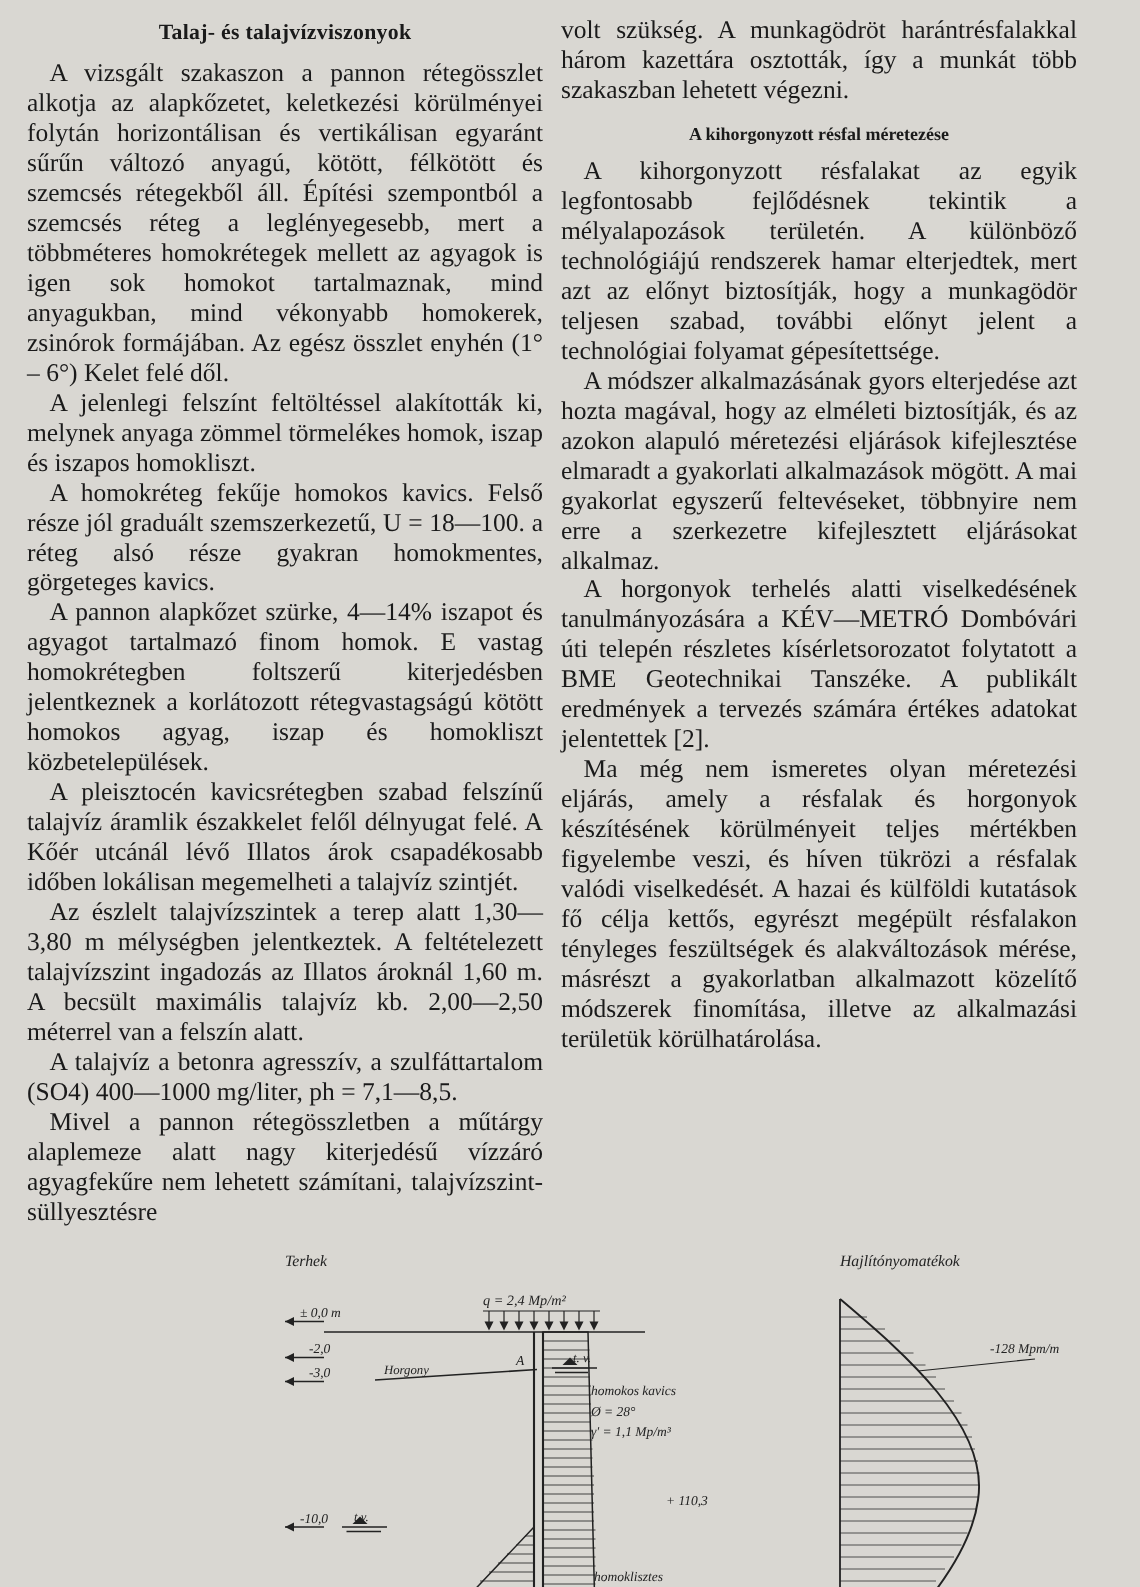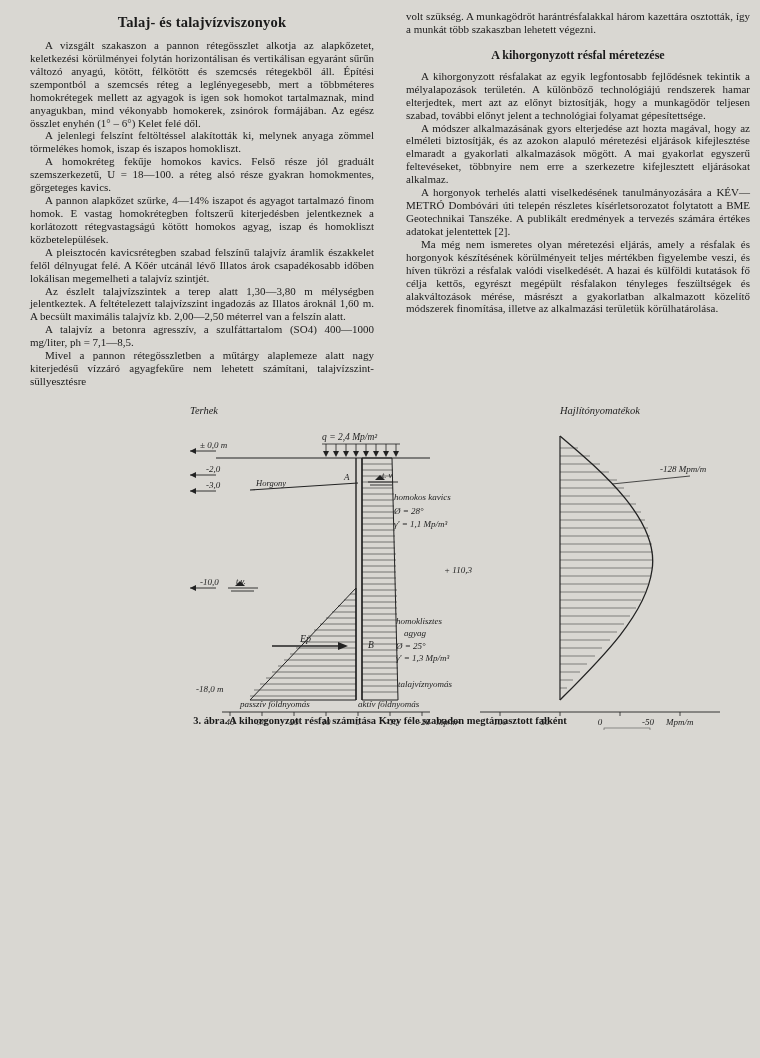--- a/index.html
+++ b/index.html
@@ -15,44 +15,43 @@
     overflow: hidden;
   }
   .page {
     position: relative;
     width: 760px;
     height: 1058px;
     background: #d9d7d2;
   }
   .cols {
     display: flex;
-    gap: 32px;
+    gap: 12px;
     padding: 10px 18px 0 18px;
     box-sizing: border-box;
-    margin-left: 12px;
   }
   .col {
     width: 344px;
     flex: 0 0 344px;
   }
   h1.title {
     font-size: 14.5px;
     font-weight: bold;
     text-align: center;
     margin: 4px 0 8px 0;
     letter-spacing: 0.2px;
   }
   h2.subtitle {
     font-size: 12px;
     font-weight: bold;
     text-align: center;
     margin: 12px 0 7px 0;
   }
   p.para {
-    font-size: 11px;
+    font-size: 17px;
     line-height: 1.175;
     margin: 0;
     text-align: justify;
     text-indent: 15px;
     hyphens: auto;
   }
   p.para.noindent {
     text-indent: 0;
   }
 

